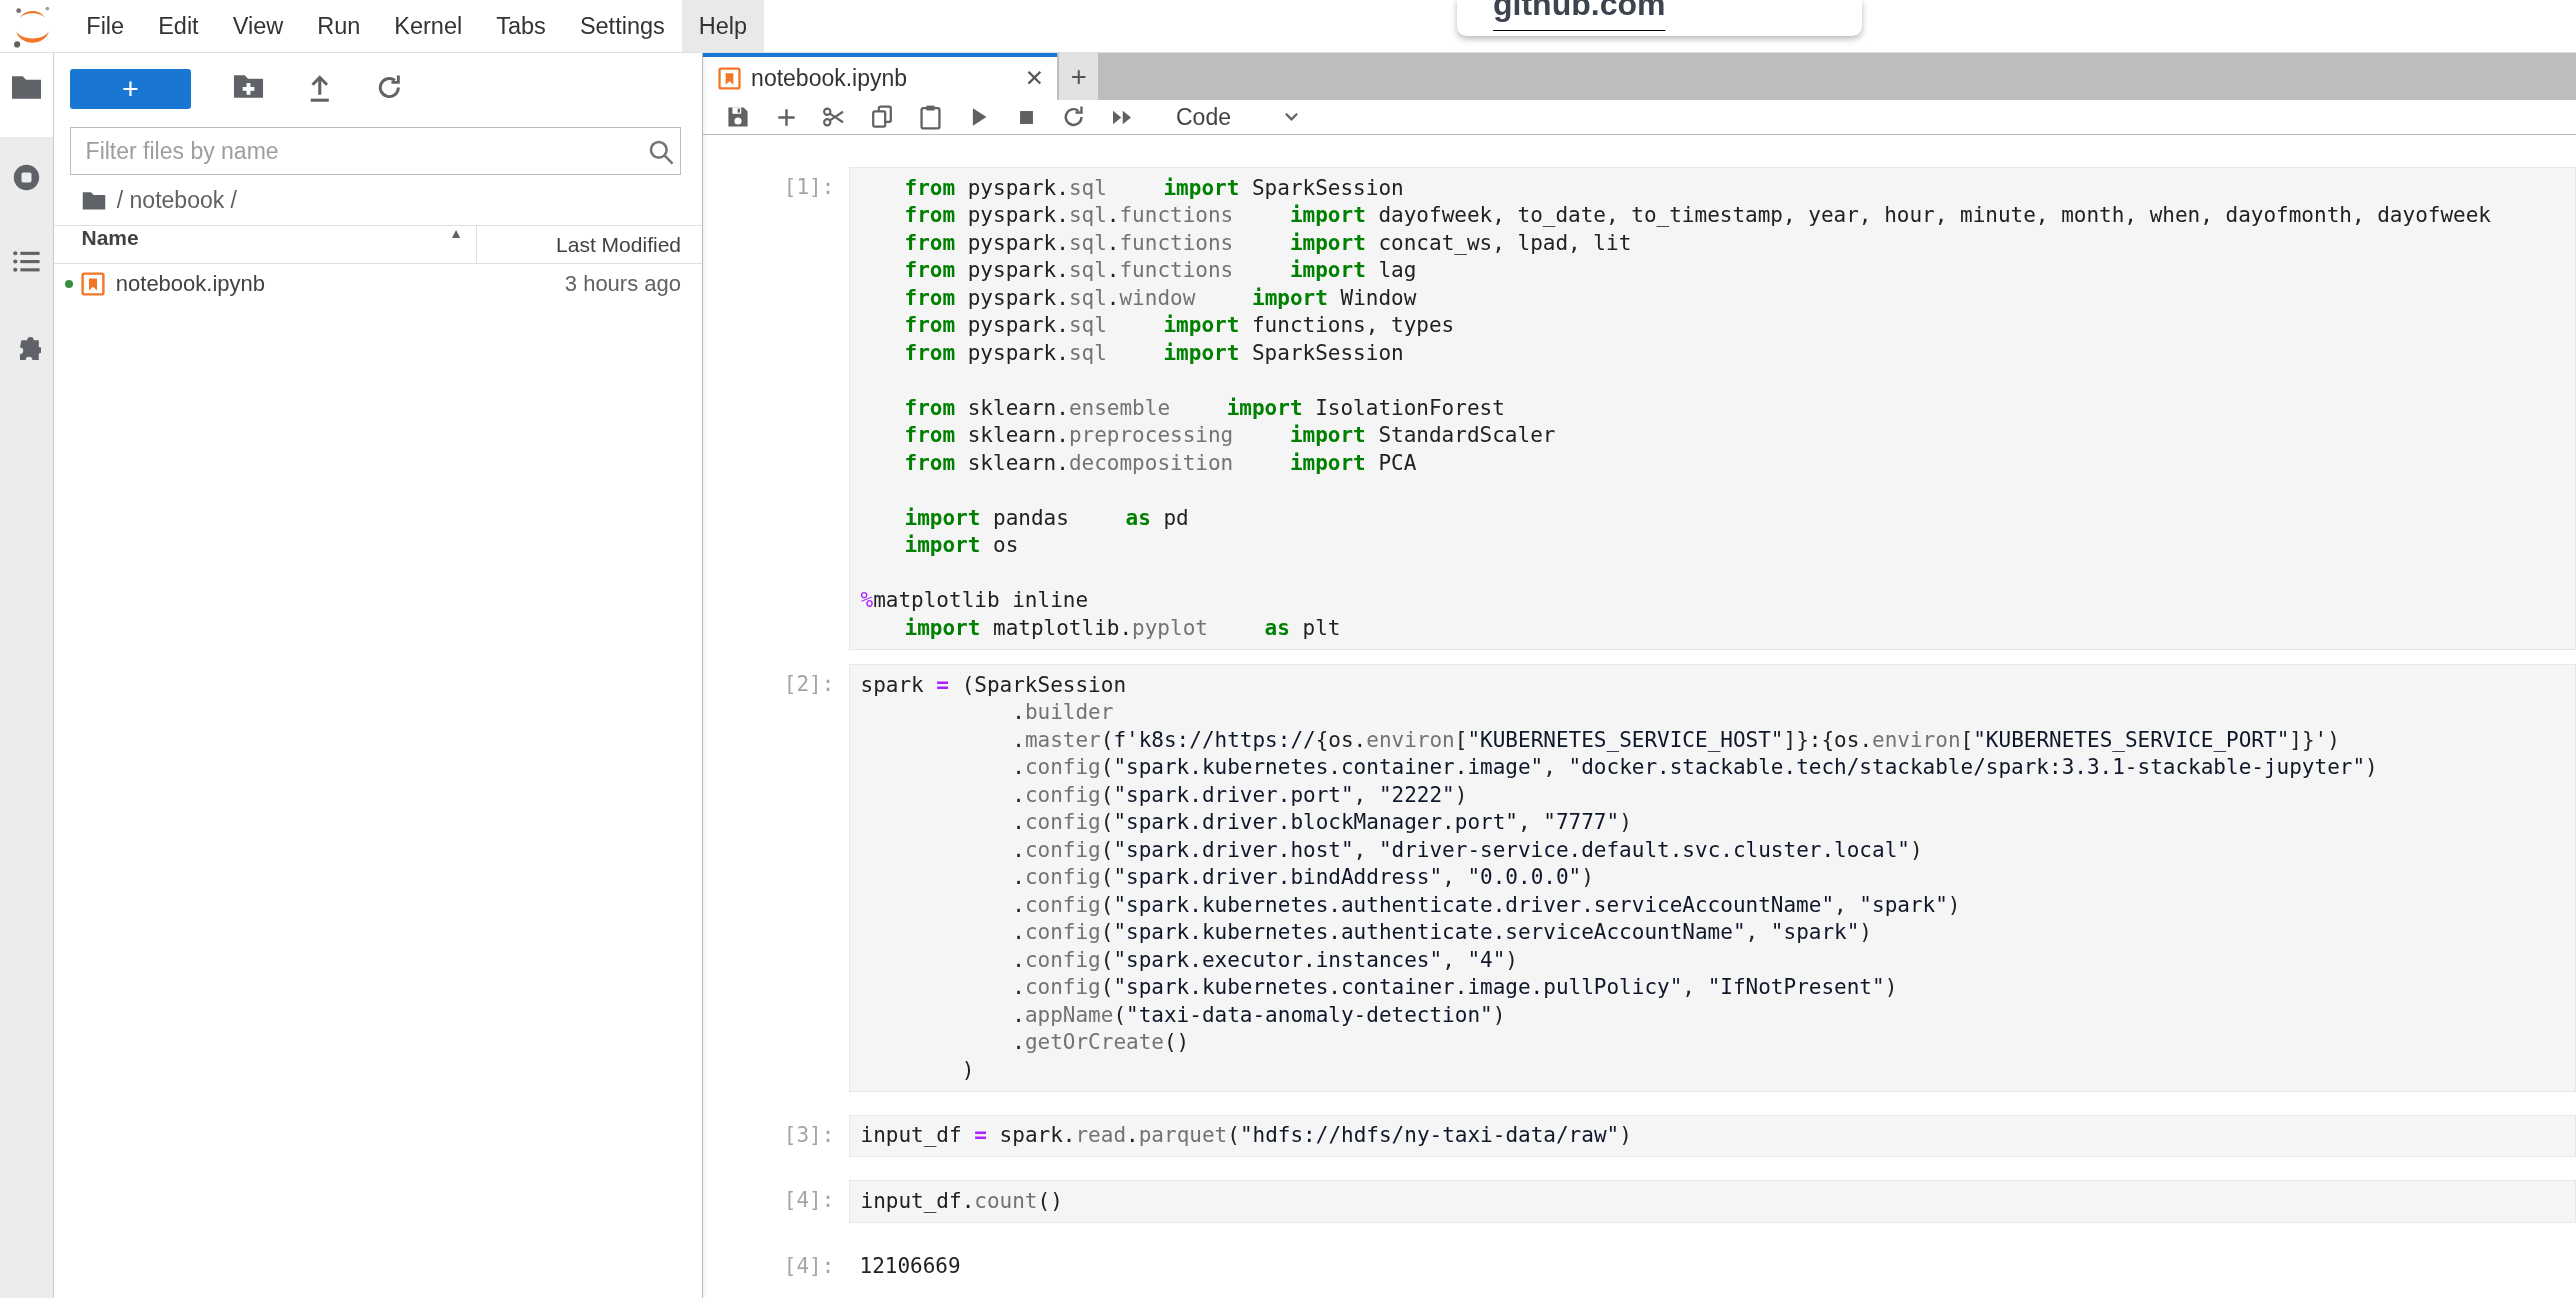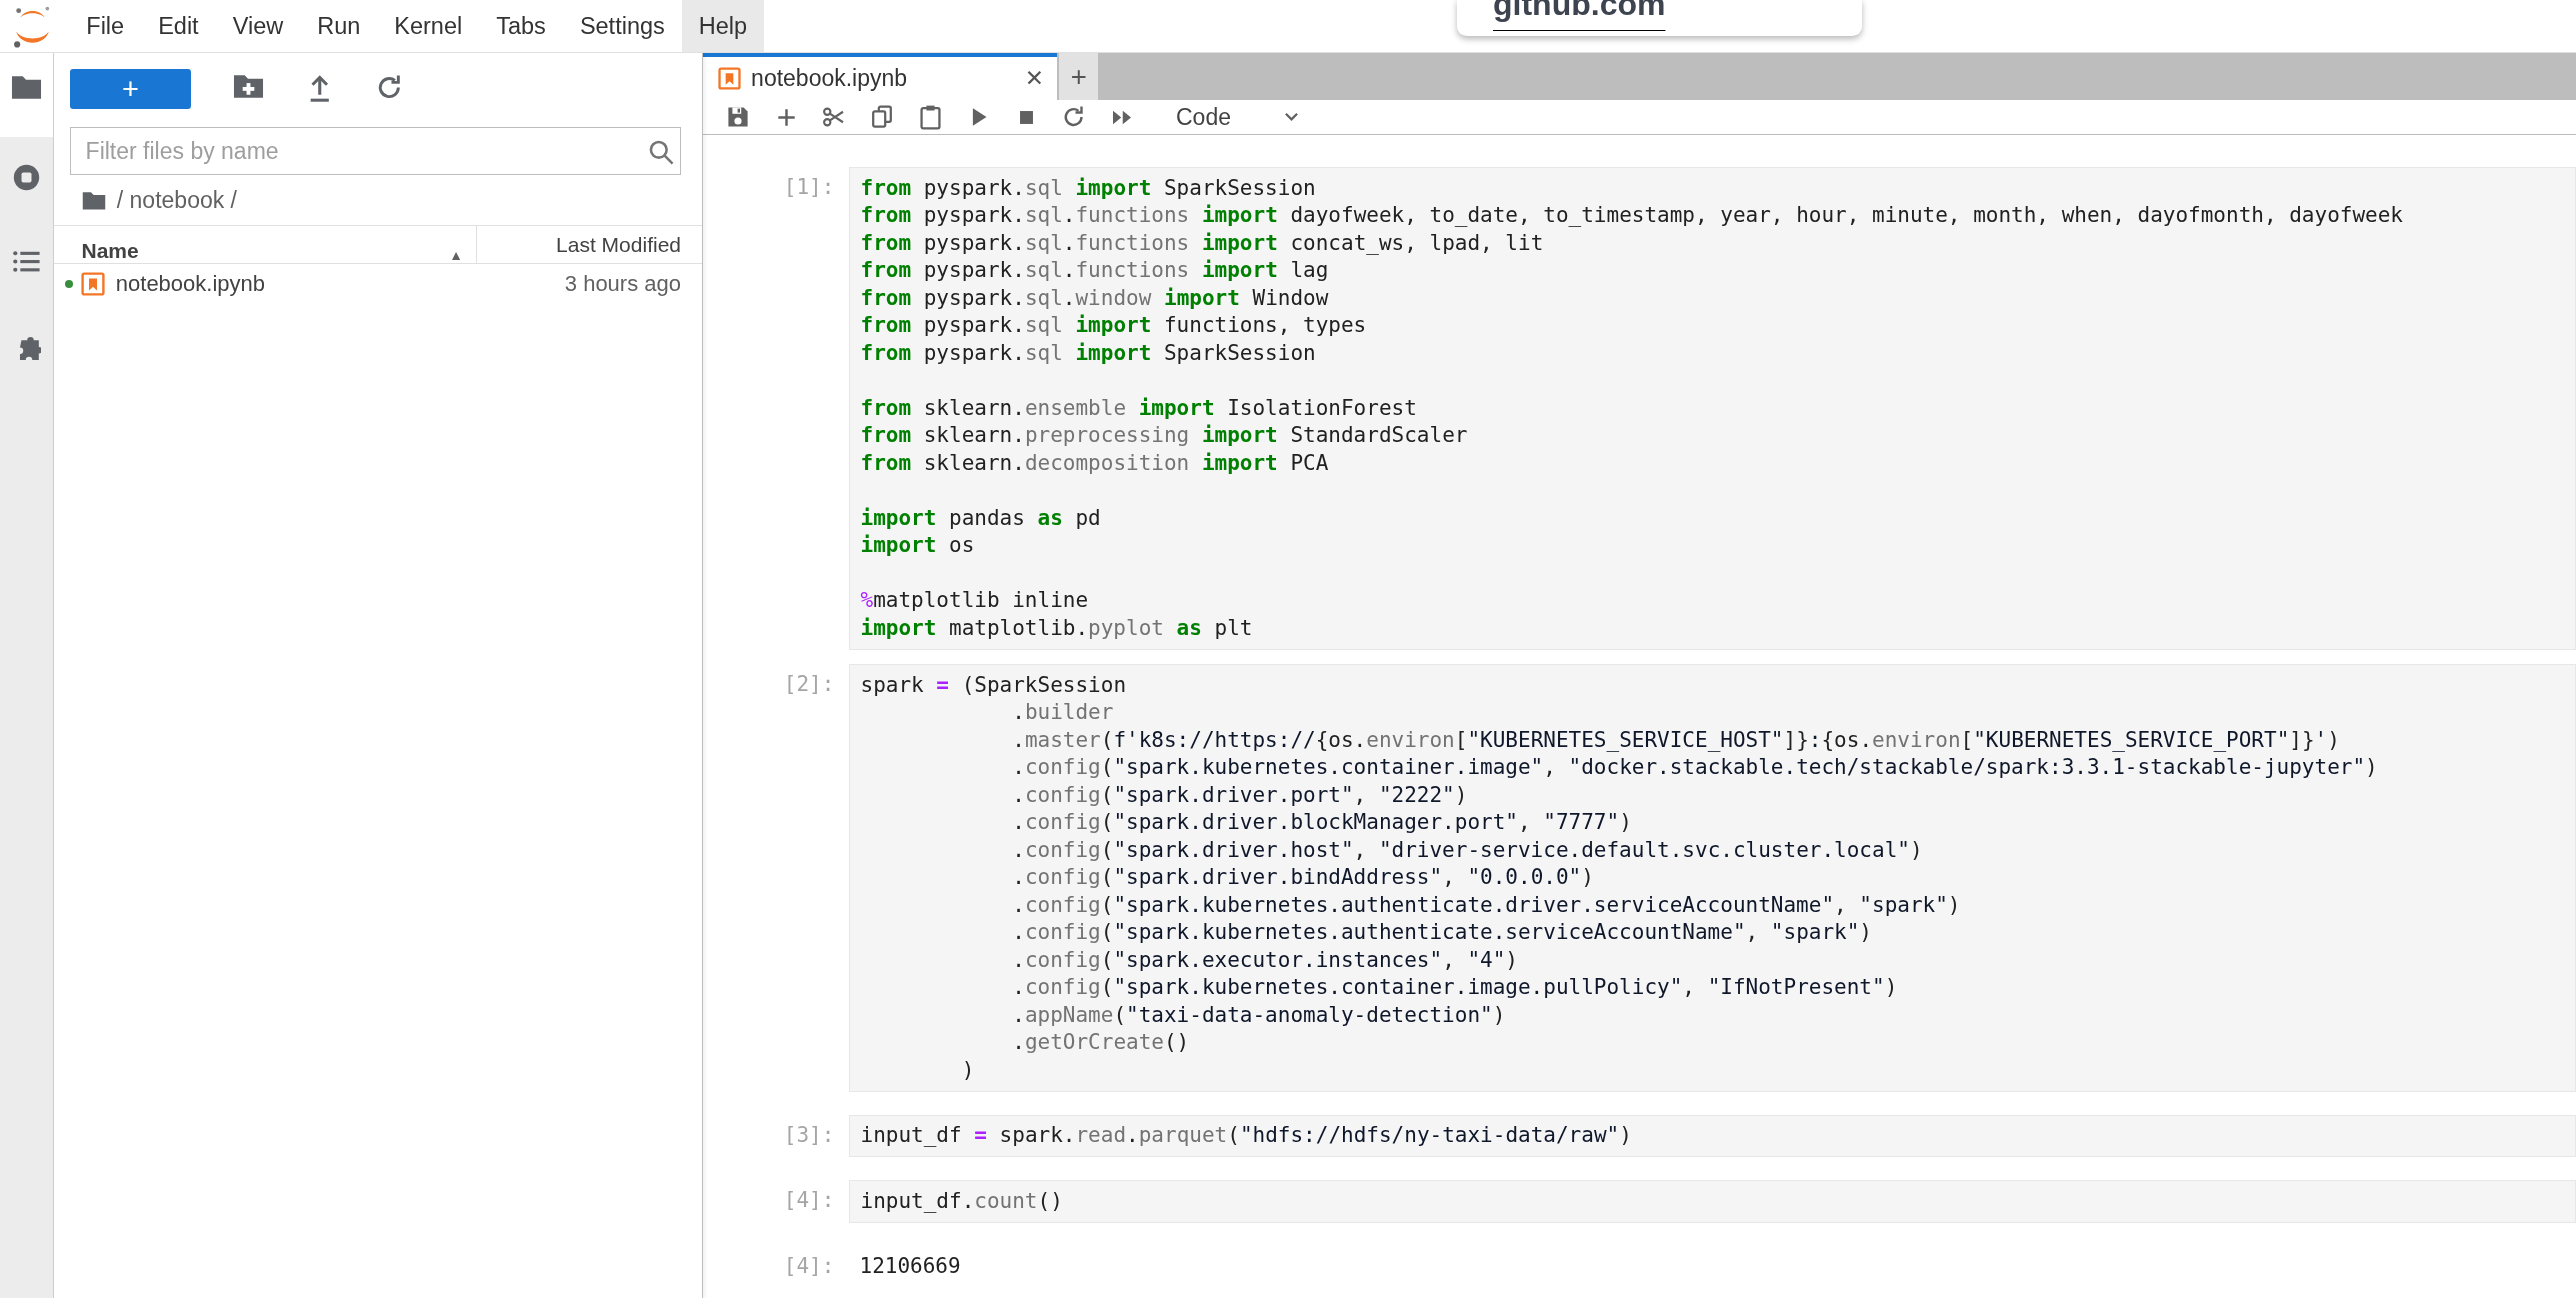--- a/index.html
+++ b/index.html
@@ -41,21 +41,21 @@
   .fb-filter { margin:3.2px 16px 0 16px; position:relative; }
   .fb-filter input { width:611px; height:48px; border:1.6px solid #bdbdbd; background:#fff;
                      font-size:23px; color:#333; padding:0 49px 0 14.6px;
                      font-family:"Liberation Sans", sans-serif; }
   .fb-filter input::placeholder { color:#9e9e9e; }
   .fb-search-ic { position:absolute; right:11.3px; top:10.5px; }
   .fb-breadcrumb { height:50px; display:flex; align-items:center; padding-left:27.5px; gap:11.3px;
                    font-size:23px; color:#616161; }
   .fb-header { height:39px; display:flex; align-items:center; border-top:1.6px solid #e0e0e0;
                border-bottom:1.6px solid #e0e0e0; font-size:21px; color:#424242; }
-  .fb-col-name { flex:none; width:422px; display:flex; align-items:flex-end; padding-left:27.5px;
+  .fb-col-name { flex:none; width:422px; display:flex; align-items:flex-start; padding-left:27.5px;
                  font-weight:700; height:100%; }
   .fb-sort { margin-left:auto; margin-right:13px; font-size:13.8px; color:#616161; }
   .fb-col-mod { flex:1; border-left:1.6px solid #e0e0e0; height:100%; display:flex; align-items:center;
                 justify-content:flex-end; padding-right:21px; font-weight:400; }
   .fb-row { height:39px; display:flex; align-items:center; padding:0 21px 0 10.5px; font-size:22px; color:#424242; cursor:pointer; }
   .run-dot { width:8px; height:8px; border-radius:50%; background:#388e3c; margin-right:8px; flex:none; }
   .nbfile-ic { margin-right:11.3px; flex:none; display:flex; }
   .fb-row-time { margin-left:auto; color:#616161;text-align:right; }
 
   
@@ -80,21 +80,21 @@
   .cellrow { display:flex; align-items:flex-start; margin-bottom:23px; }
   .cellrow:first-child { margin-bottom:14.6px; }
   .prompt { width:146px; flex:none; text-align:right; padding-right:14.6px;
             font-family:"DejaVu Sans Mono", monospace; font-size:21px; line-height:40px; color:#a5a5a5; }
   .codebox { flex:1; background:#f5f5f5; border:0.8px solid #e7e7e7; padding:6.5px 0 6.5px 10.5px; min-width:0; }
   .cellrow.output .codebox { background:transparent; border:none; padding-top:0; }
   .ln { font-family:"DejaVu Sans Mono", monospace; font-size:21px; line-height:27.5px;
         white-space:pre; color:#212121; }
   .cellrow.output .ln { line-height:40px; }
   .tk-t { color:#212121; }
-  .tk-k { color:#008000; font-weight:bold; }
+  .tk-k { color:#008000; font-weight:bold;margin-left:44px; }
   .tk-p { color:#737373; }
   .tk-s { color:#0f172a; }
   .tk-o { color:#aa22ff; font-weight:bold; }
   .tk-m { color:#aa22ff; }
 
   .icon { display:flex; }
   svg { display:block; }
 </style>
 </head>
 <body>

